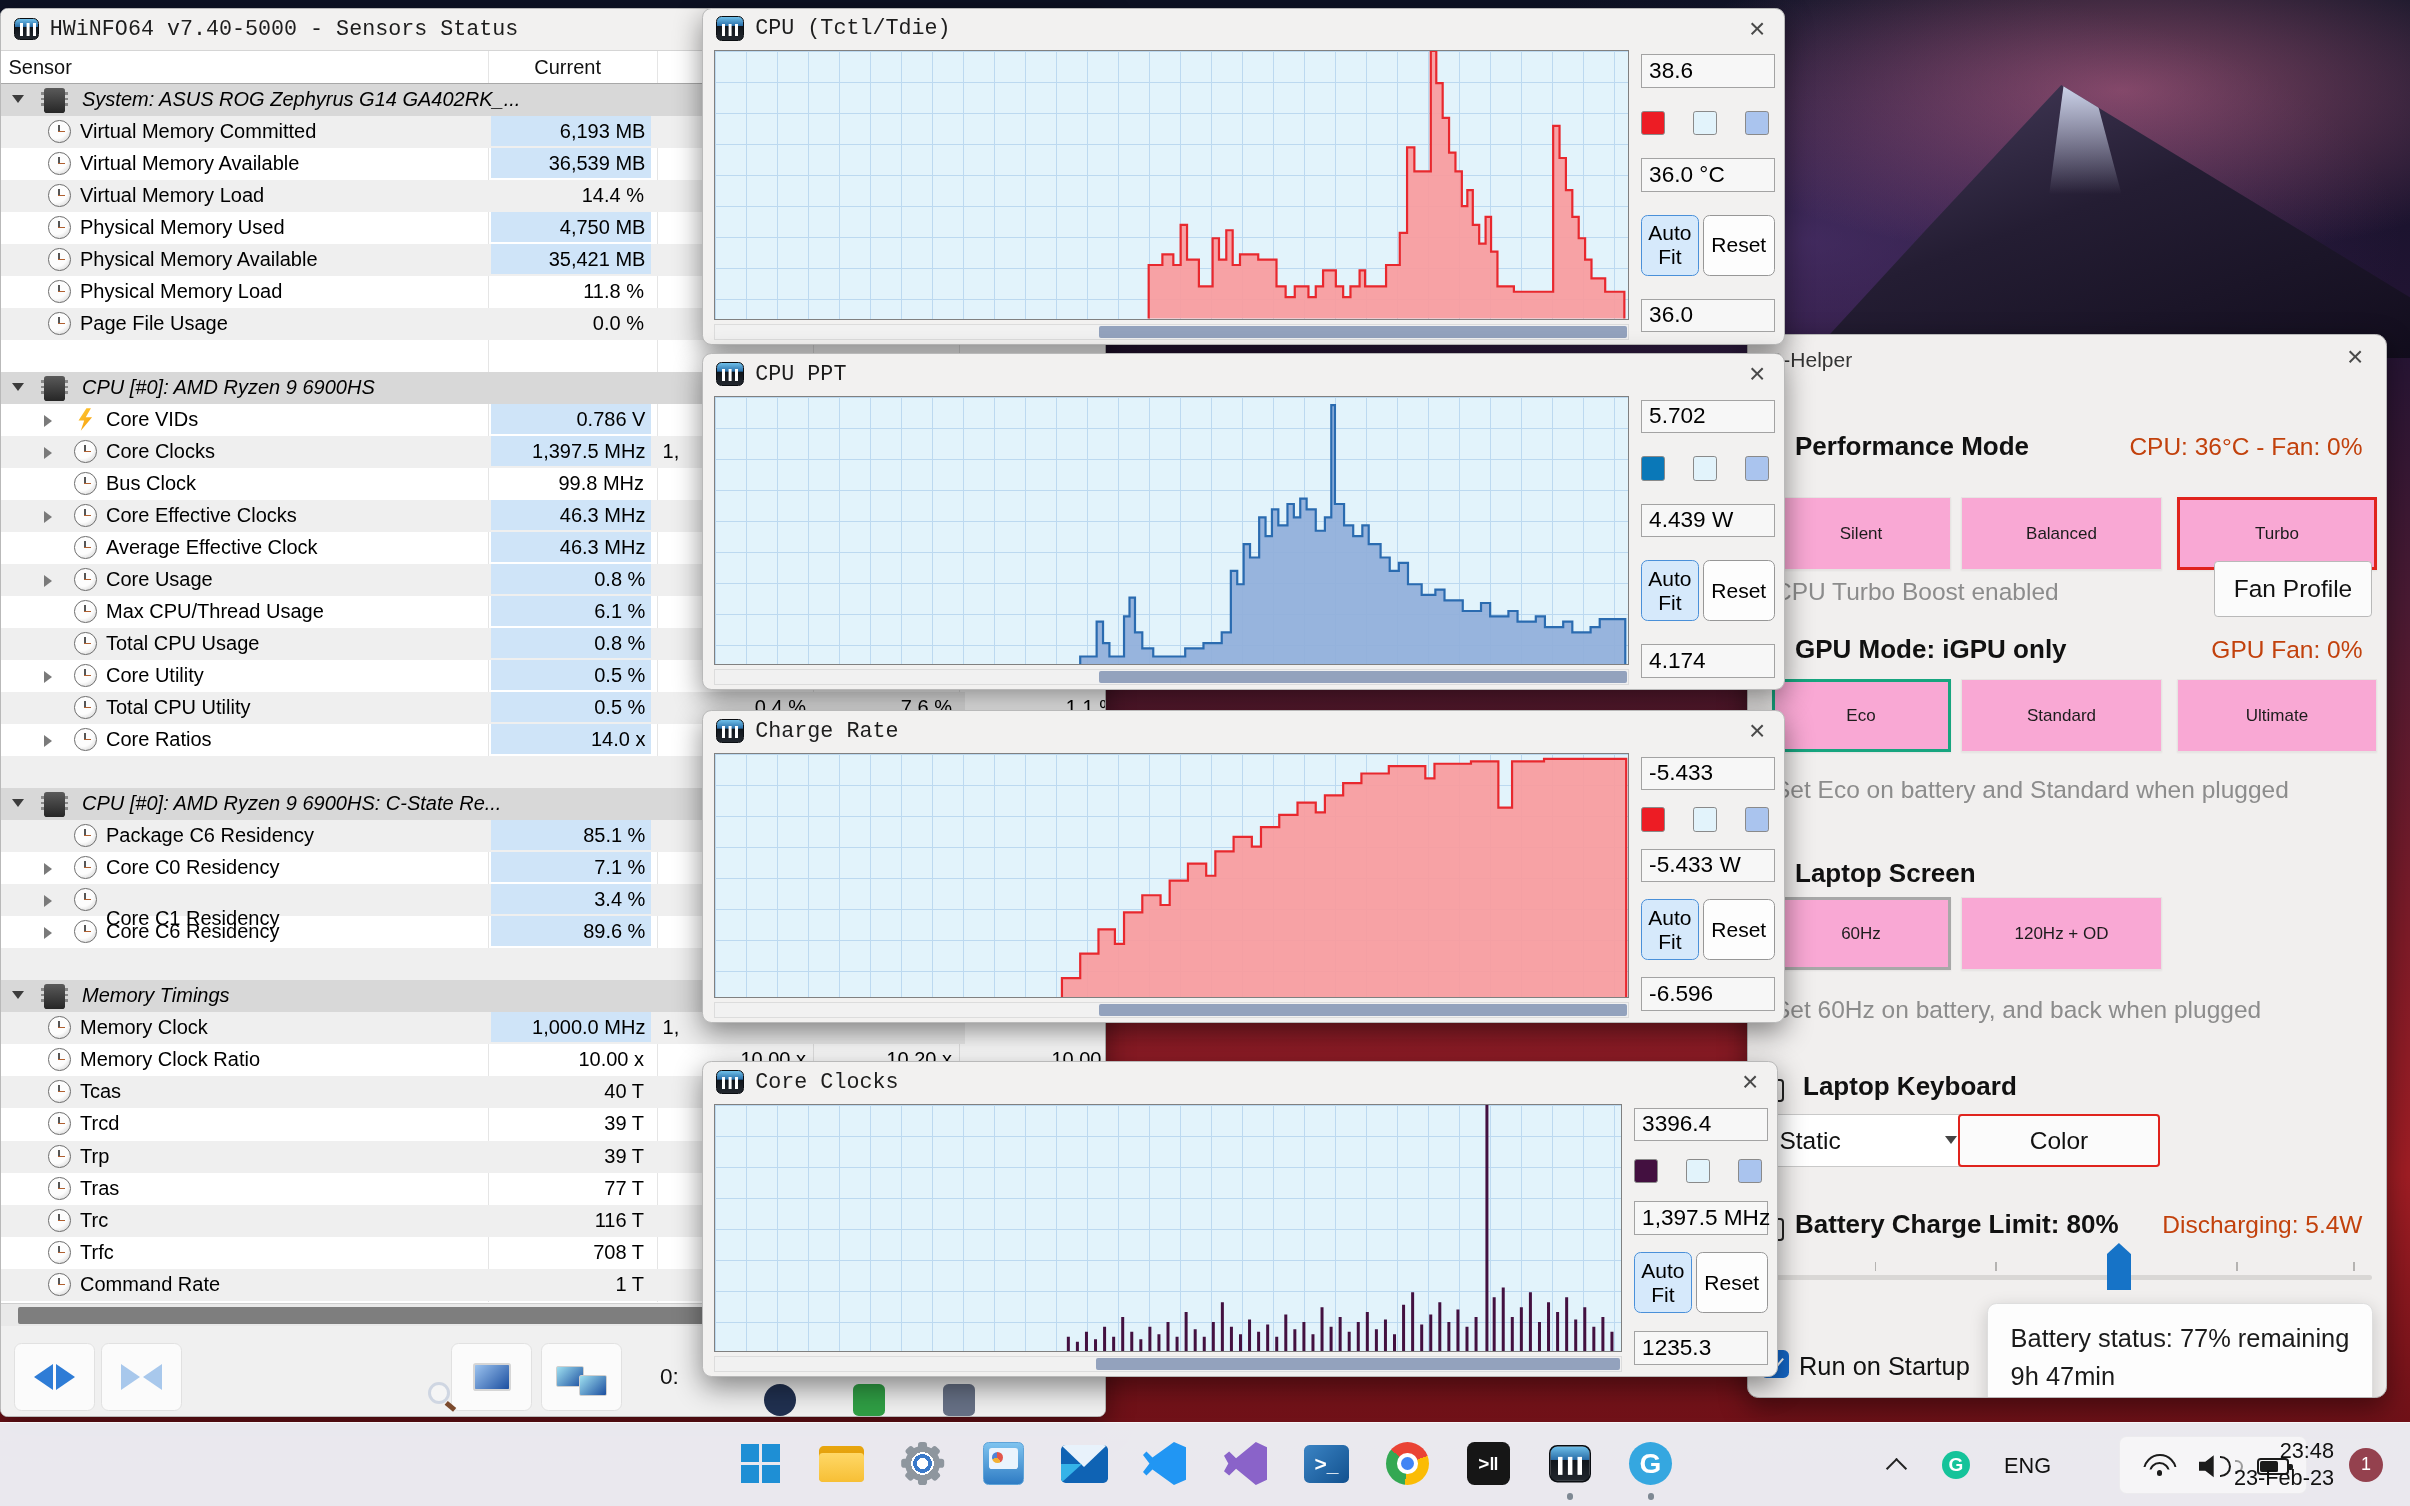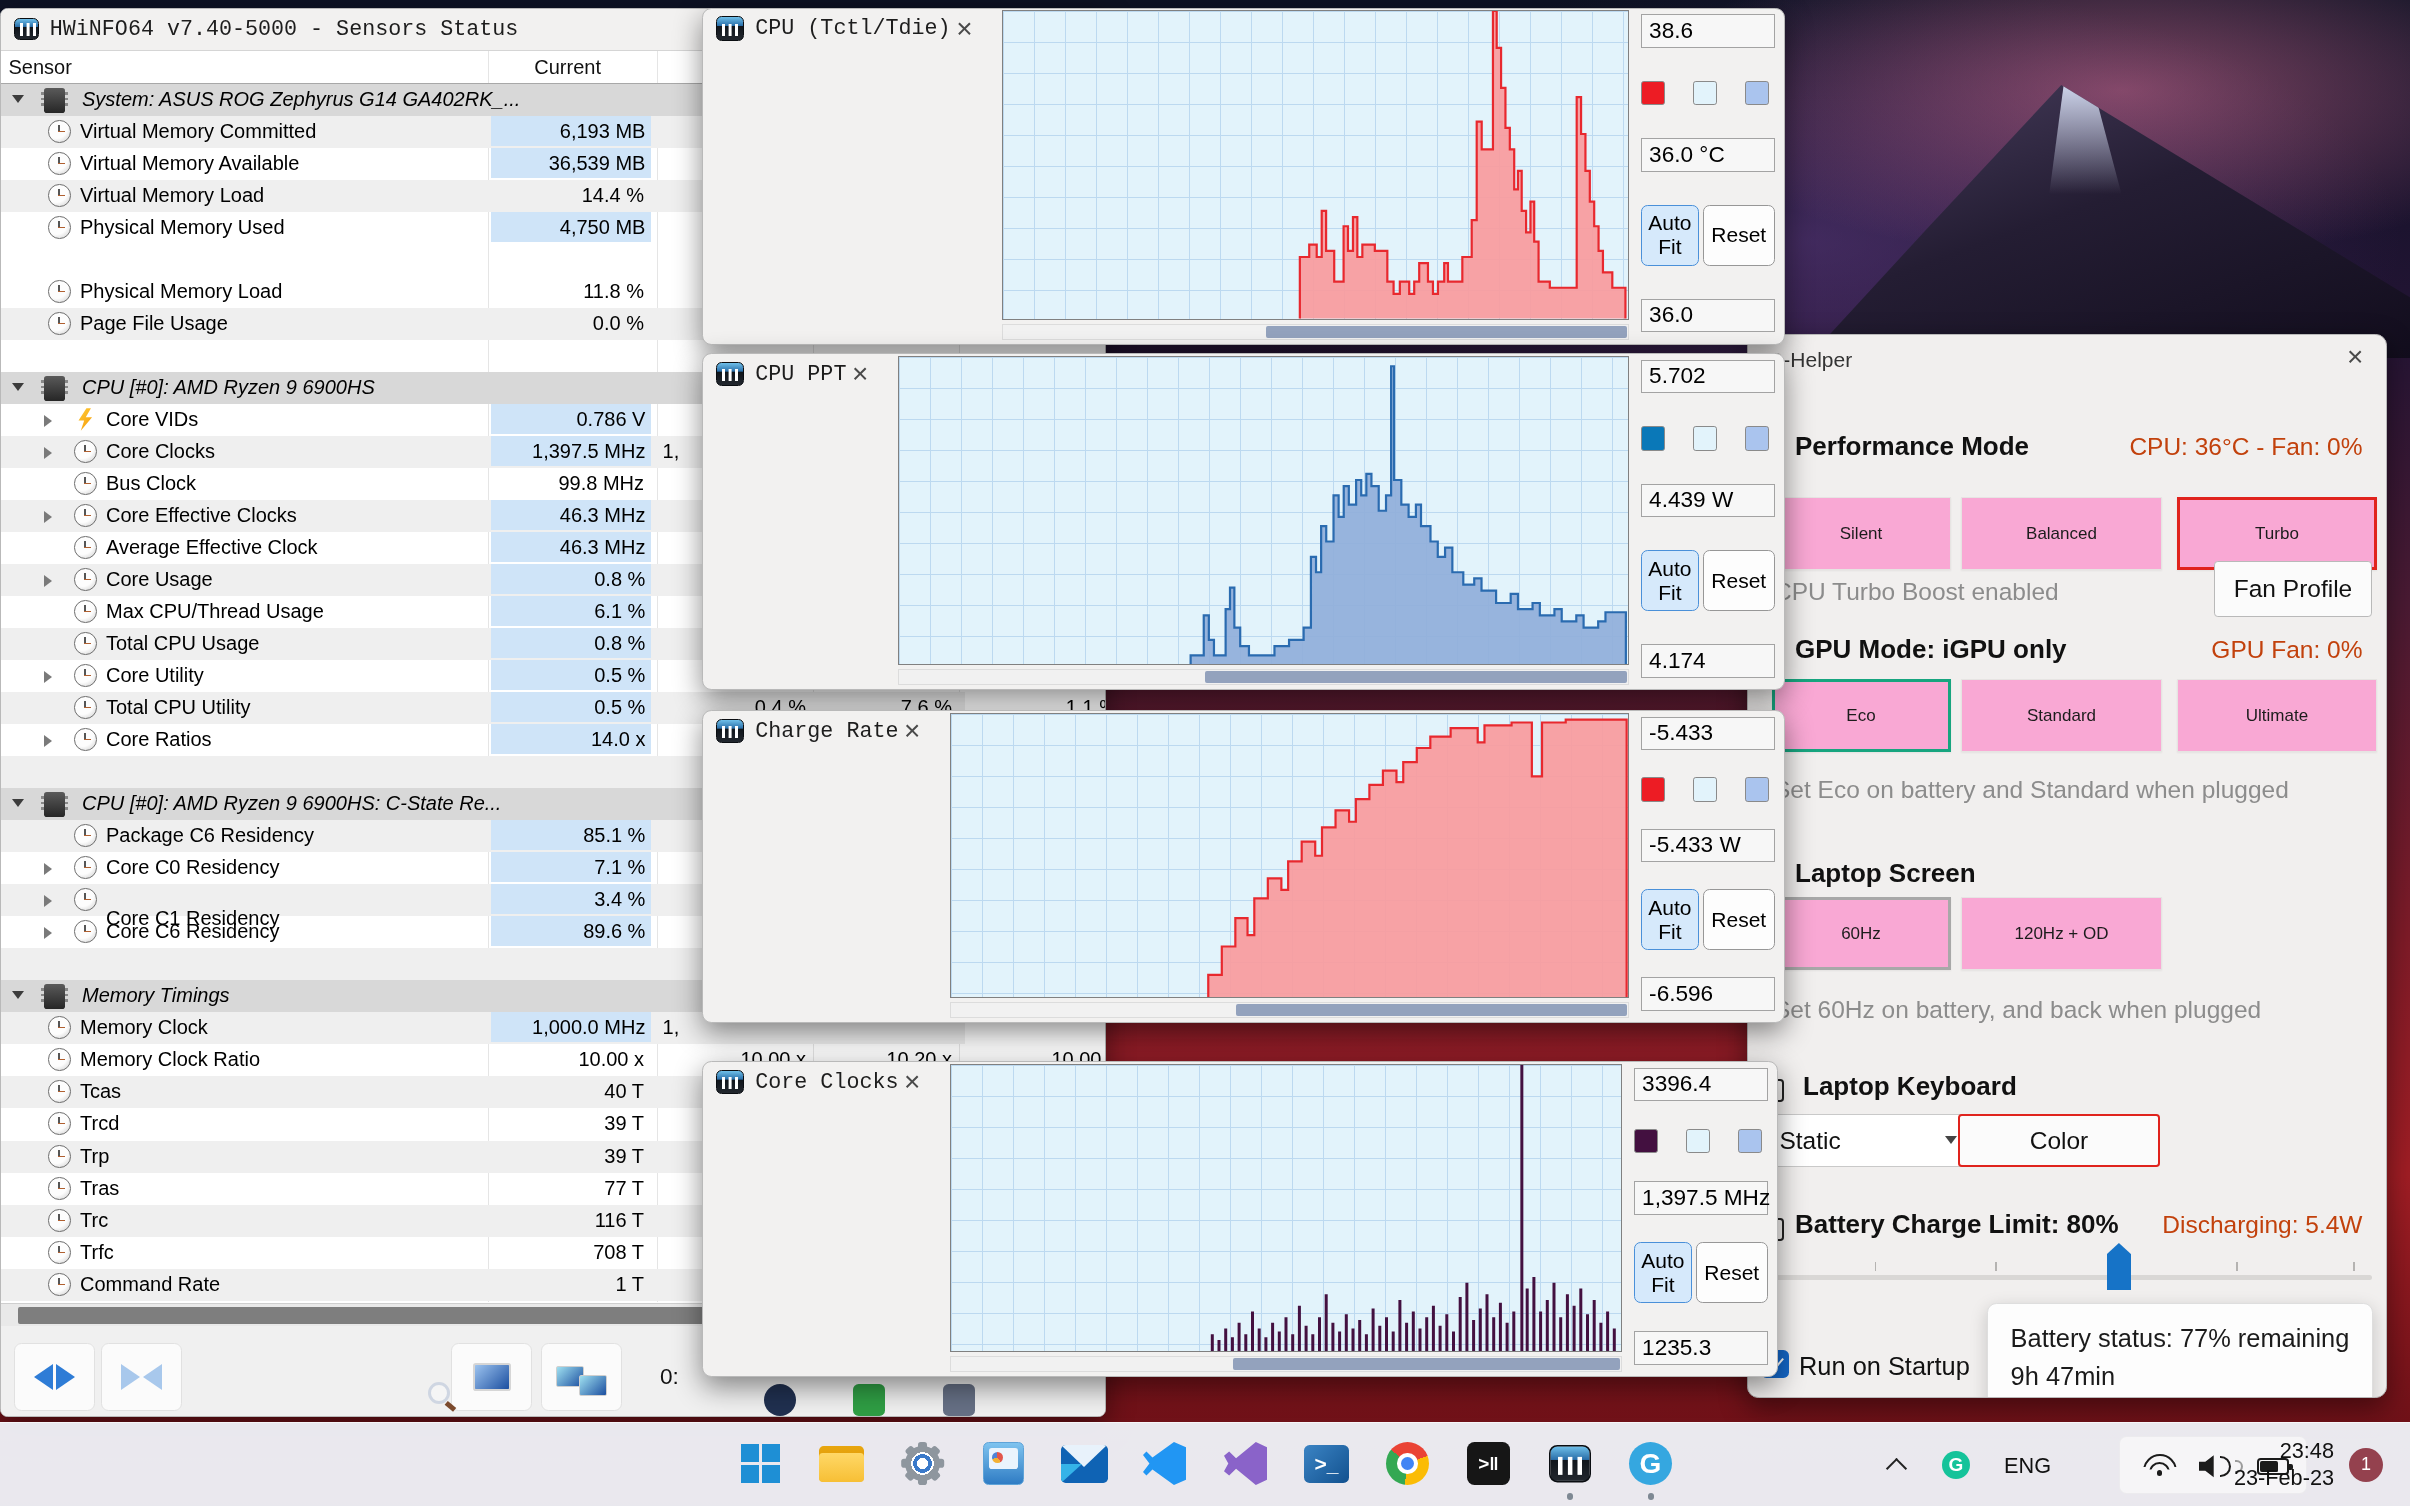--- a/index.html
+++ b/index.html
@@ -71,21 +71,21 @@
   .pale .arr-l,.pale .arr-r{ opacity:.40; }
   .mon { width:38px; height:28px; background:linear-gradient(135deg,#9cc3ef,#1c4fa0); border:2.8px solid #d6d6d6; border-radius:2.8px; position:relative;}
   .lens { position:absolute; left:7.5px; bottom:5.6px; width:22.6px; height:22.6px; border:3.8px solid #cfd6e2; border-radius:50%; background:rgba(255,255,255,.35);}
   .lens:after{content:""; position:absolute; right:-9.4px; bottom:-7.5px; width:11.3px; height:4.7px; background:#7b4a2d; transform:rotate(40deg);}
   .mon2 { width:28px; height:21px; background:linear-gradient(135deg,#9fe0f0,#1c4fa0); border:1.9px solid #cfcfcf; border-radius:1.9px; position:relative;}
   .mon2.b { margin-left:-9.4px; margin-top:17px; }
   #hw-timer { position:absolute; left:659px; top:38px; font-size:22.6px; color:#111; }
   .peek { position:absolute; top:58px; width:32px; height:32px; border-radius:5.6px; }
 
   
-  .gwin { display:flex; flex-direction:row; z-index:3;justify-content:space-between; }
+  .gwin { display:flex; flex-direction:column; z-index:3;justify-content:space-between; }
   .gwin .content { flex:1; display:flex; padding:1.9px 9.4px 3.8px 11.3px; gap:11.3px; min-height:0;}
   .gcol { flex:1; display:flex; flex-direction:column; min-width:0;}
   .garea { flex:1; position:relative; border:0.9px solid #808080; background-color:#e2f3fb;
     background-image:linear-gradient(#bcd9f0 0.9px, transparent 0.9px),linear-gradient(90deg,#bcd9f0 0.9px, transparent 0.9px);
     background-size:31px 31px; overflow:hidden;}
   .garea svg{ position:absolute; inset:0; width:100%; height:100%; }
   .gscroll { height:16px; margin-top:3.8px; background:#f1f1f1; border:0.9px solid #dcdcdc; position:relative;}
   .gscroll .thumb{ position:absolute; left:42%; right:0.9px; top:0.9px; bottom:0.9px; background:#93a2bd; border-radius:1.9px;}
   .gpanel { width:134px; flex:none; display:flex; flex-direction:column; justify-content:space-between; padding:3.8px 0 7.5px;}
   .vbox { background:#f7f7f7; border:0.9px solid #a3a3a3; font-size:22.6px; color:#000; padding:2.8px 7.5px; white-space:nowrap; }
@@ -216,20 +216,27 @@
         <span class="rlabel" style="left: 79px;">Virtual Memory Load</span>
         <span class="cell c-cur">14.4 %</span>
       </div>
       <div class="trow" style="top: 128px;">
         <span class="ricon icon-clock" style="left: 47px;"></span>
         <span class="rlabel" style="left: 79px;">Physical Memory Used</span>
         <span class="hl">
           <span class="inner" style="position: absolute;">4,750 MB</span>
         </span>
       </div>
+      <div class="trow odd" style="top: 160px;">
+        <span class="ricon icon-clock" style="left: 47px;"></span>
+        <span class="rlabel" style="left: 79px;">Physical Memory Available</span>
+        <span class="hl">
+          <span class="inner" style="position: absolute;">35,421 MB</span>
+        </span>
+      </div>
       <div class="trow" style="top: 192px;">
         <span class="ricon icon-clock" style="left: 47px;"></span>
         <span class="rlabel" style="left: 79px;">Physical Memory Load</span>
         <span class="cell c-cur">11.8 %</span>
       </div>
       <div class="trow odd" style="top: 224px;">
         <span class="ricon icon-clock" style="left: 47px;"></span>
         <span class="rlabel" style="left: 79px;">Page File Usage</span>
         <span class="cell c-cur">0.0 %</span>
       </div>

